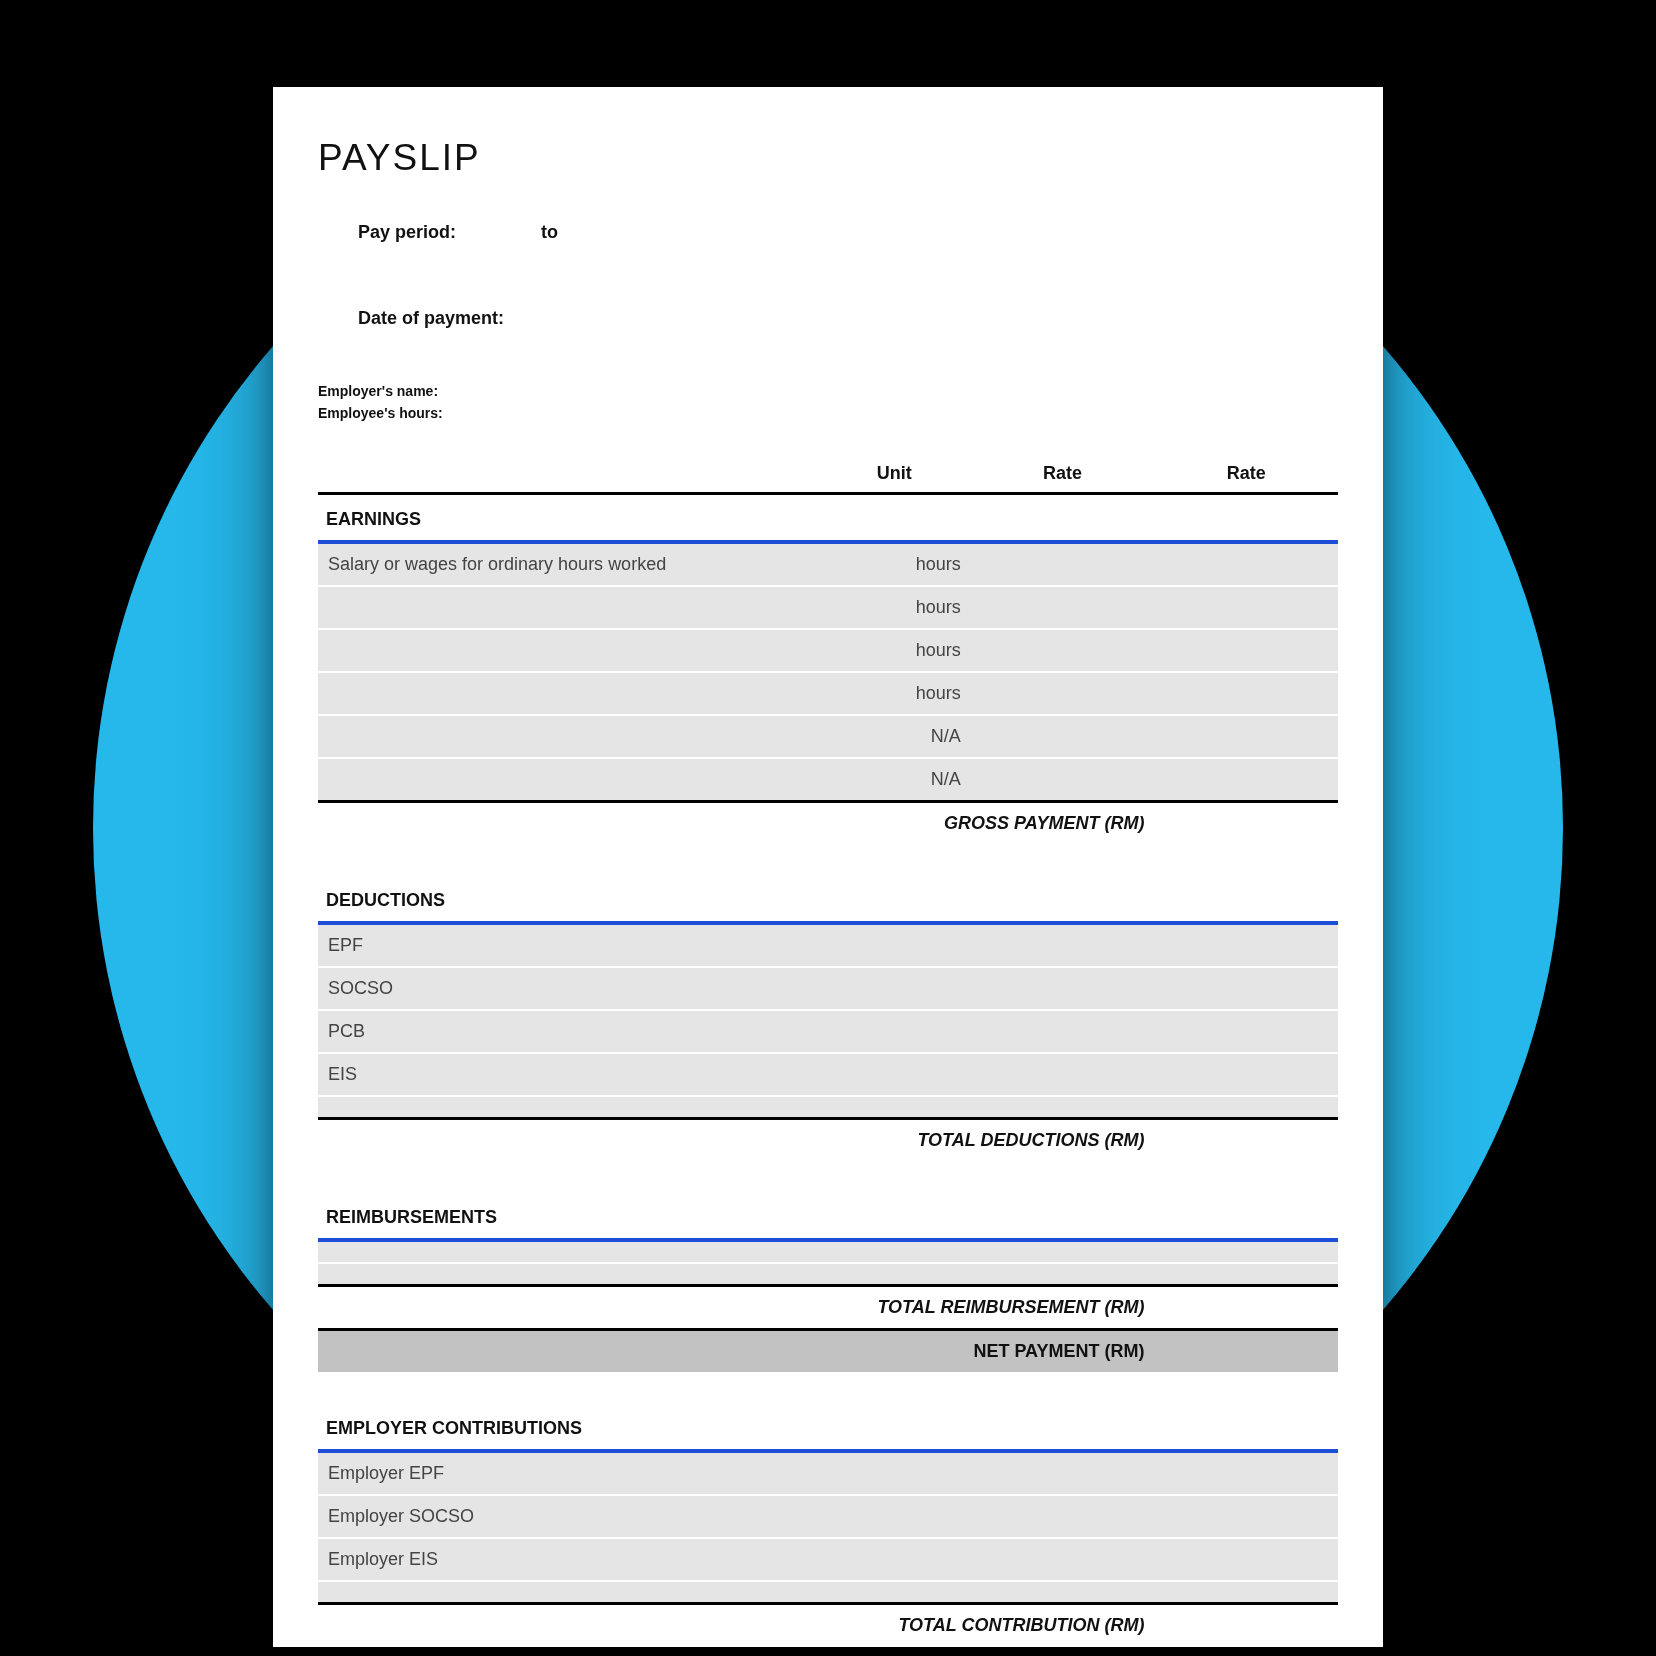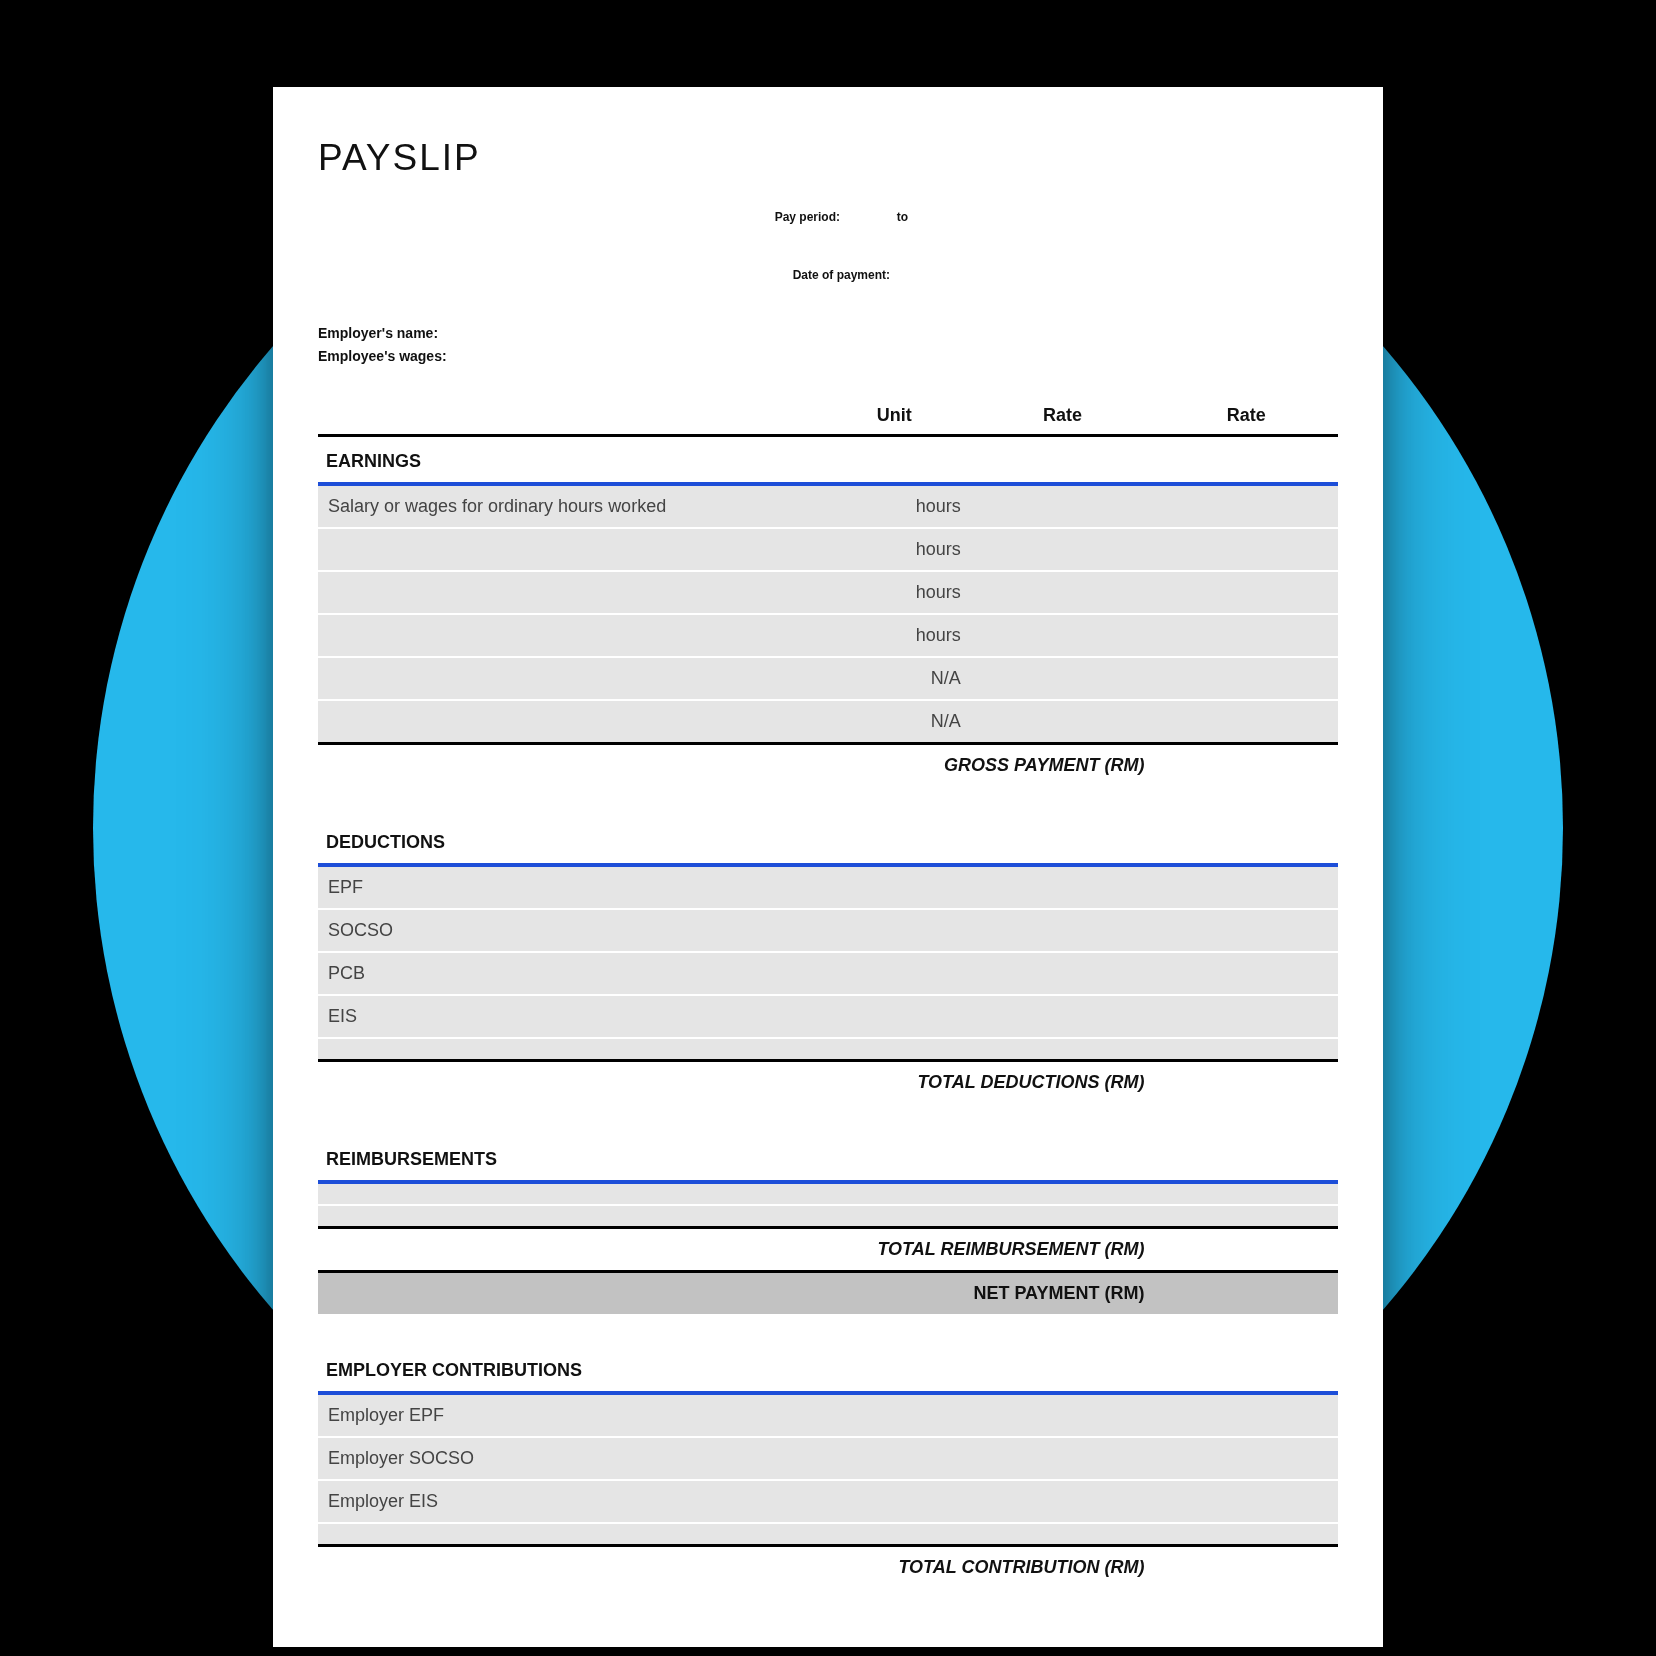--- a/index.html
+++ b/index.html
@@ -37,22 +37,22 @@
     padding: 50px 45px 40px 45px;
     color: #111;
   }
   .title {
     font-size: 37px;
     font-weight: 300;
     letter-spacing: 2px;
     margin-bottom: 10px;
   }
   .meta {
-    text-align: center;
-    font-size: 12px;
+    text-align: left;
+    font-size: 18px;
     font-weight: 700;
     line-height: 1.6;
   }
   .meta-row { white-space: pre; }
   .names {
     font-size: 14px;
     font-weight: 700;
     line-height: 1.6;
     margin-top: 18px;
     margin-bottom: 30px;
@@ -124,21 +124,21 @@
       <div class="meta-row">
         <span>Pay period:</span><span>                 </span><span>to</span>
       </div>
       <div class="meta-row">
         <span>Date of payment:</span>
       </div>
     </div>
 
     <div class="names">
       <div>Employer's name:</div>
-      <div>Employee's wages:</div>
+      <div>Employee's hours:</div>
     </div>
 
     <table class="payslip">
       <colgroup>
         <col class="c-desc">
           <col class="c-unit">
           <col class="c-rate">
           <col class="c-total">
       </colgroup>
       <thead>

